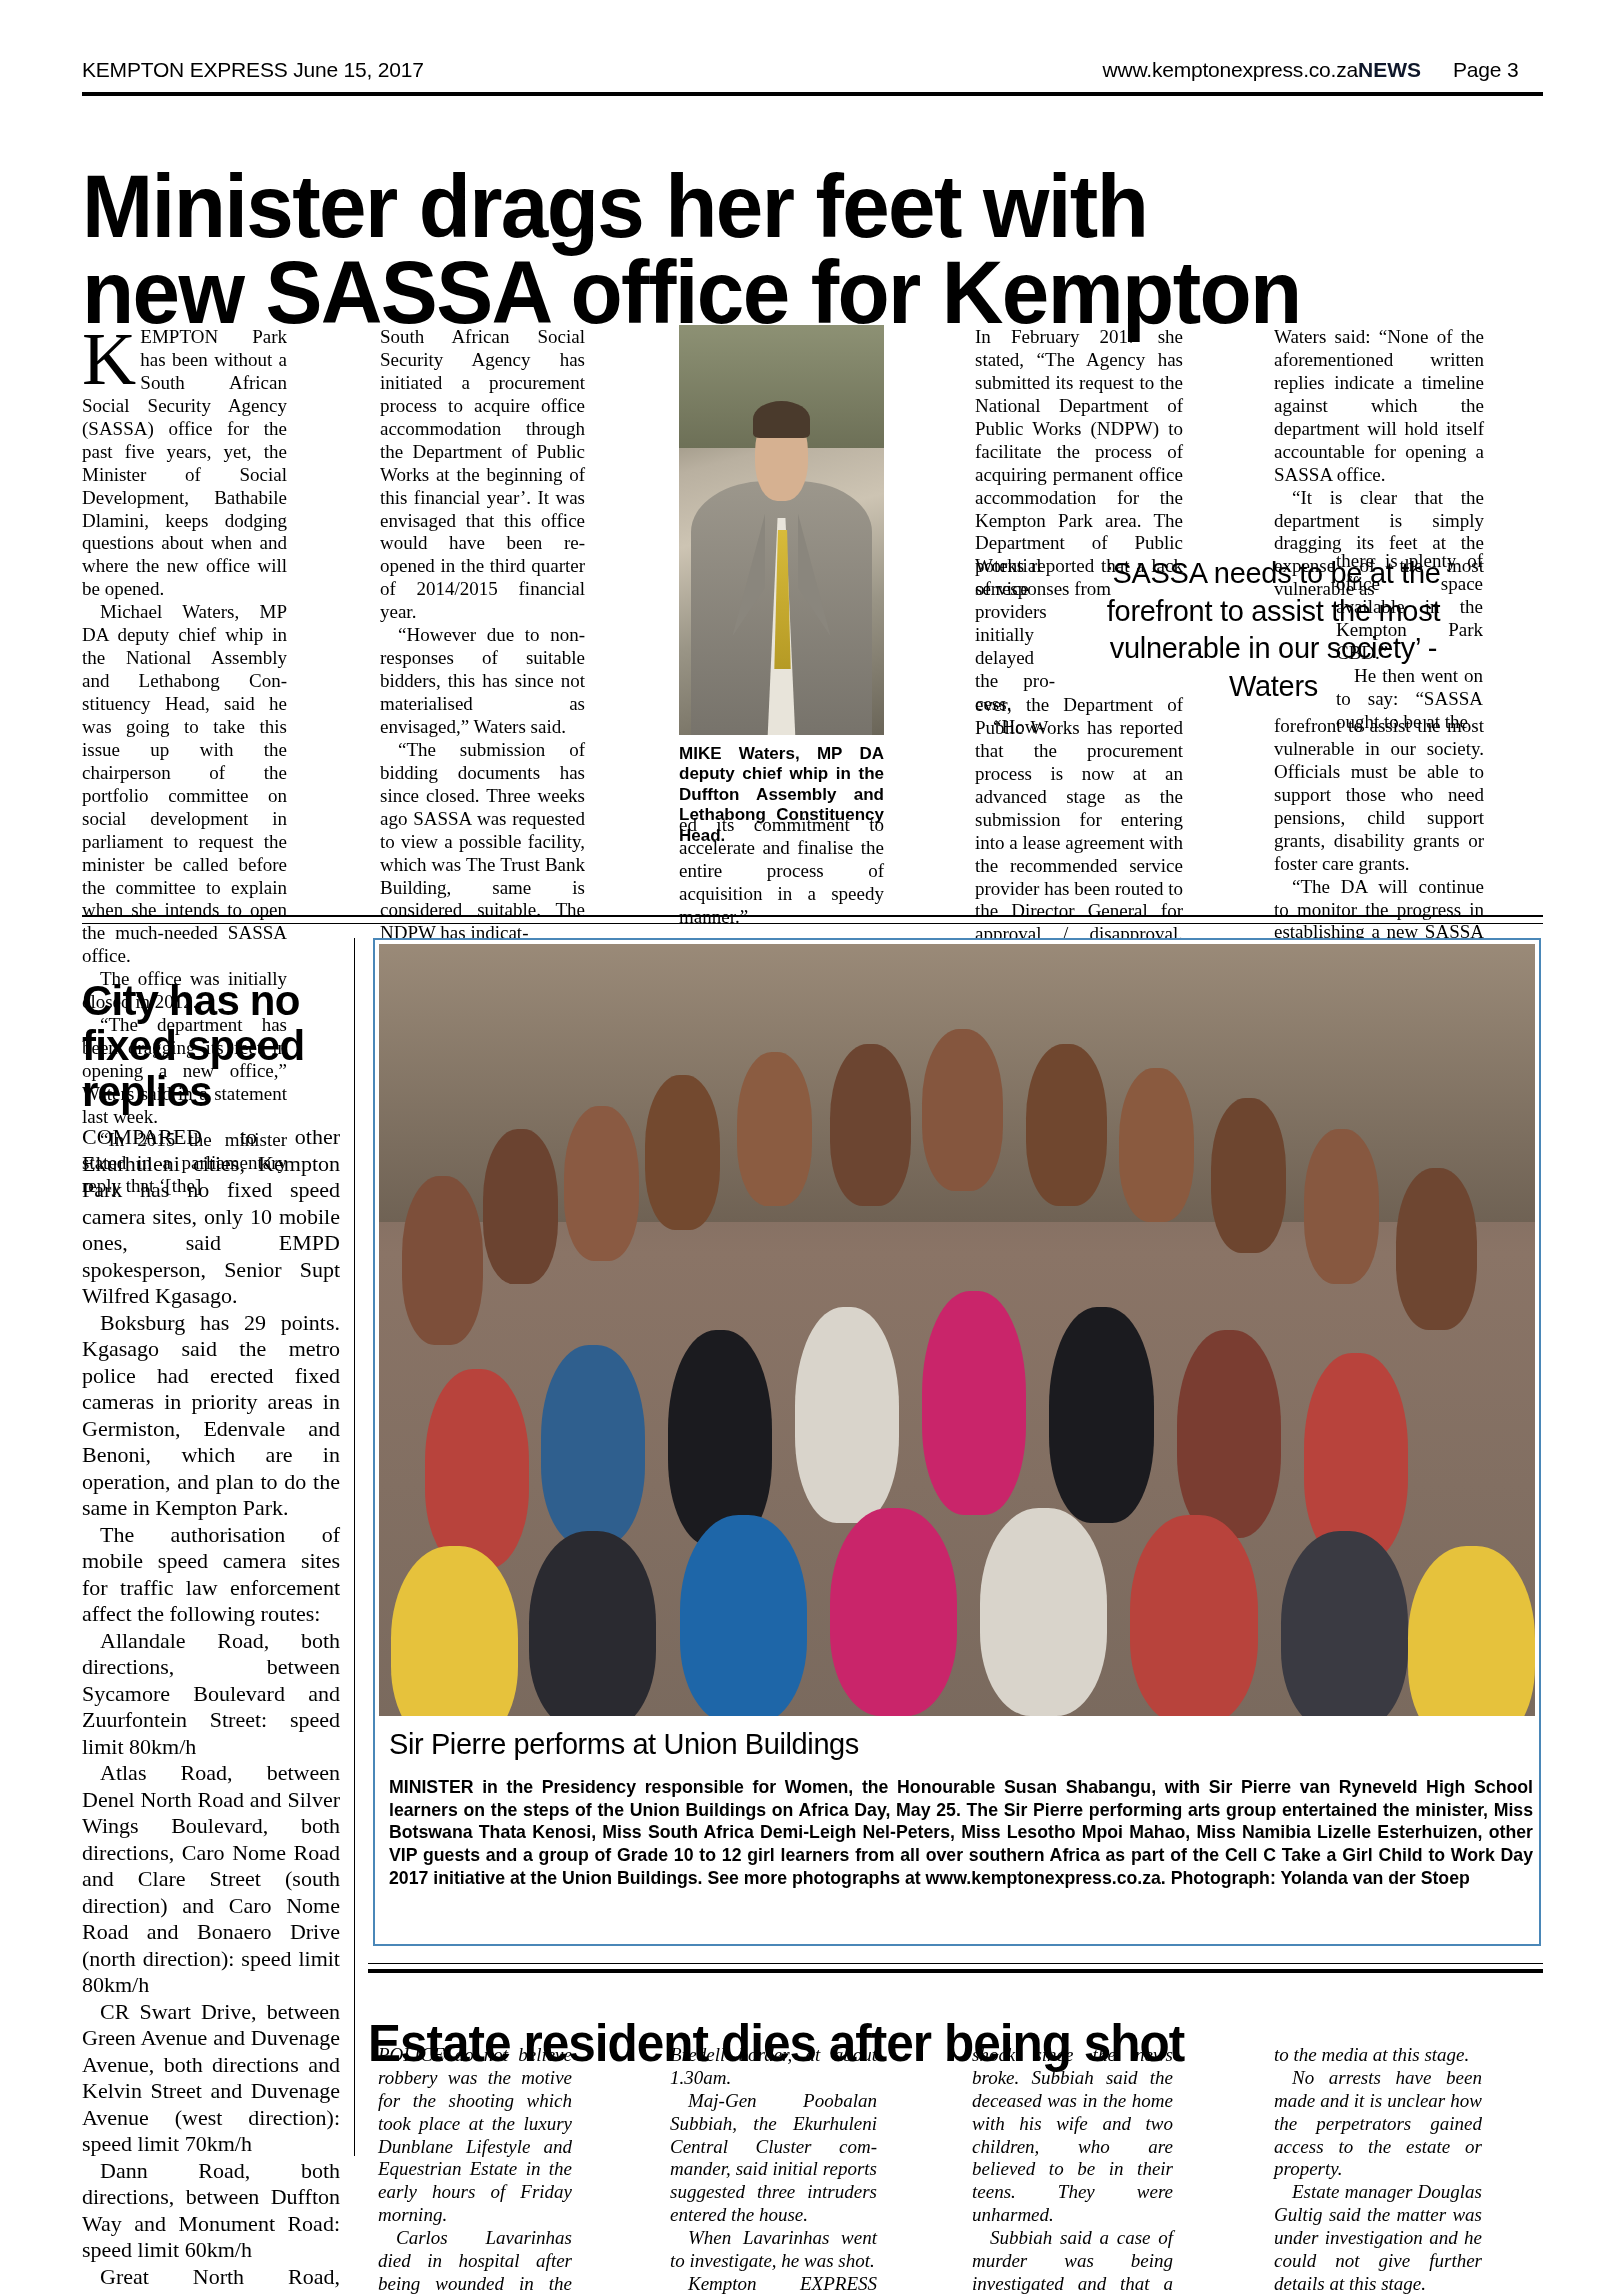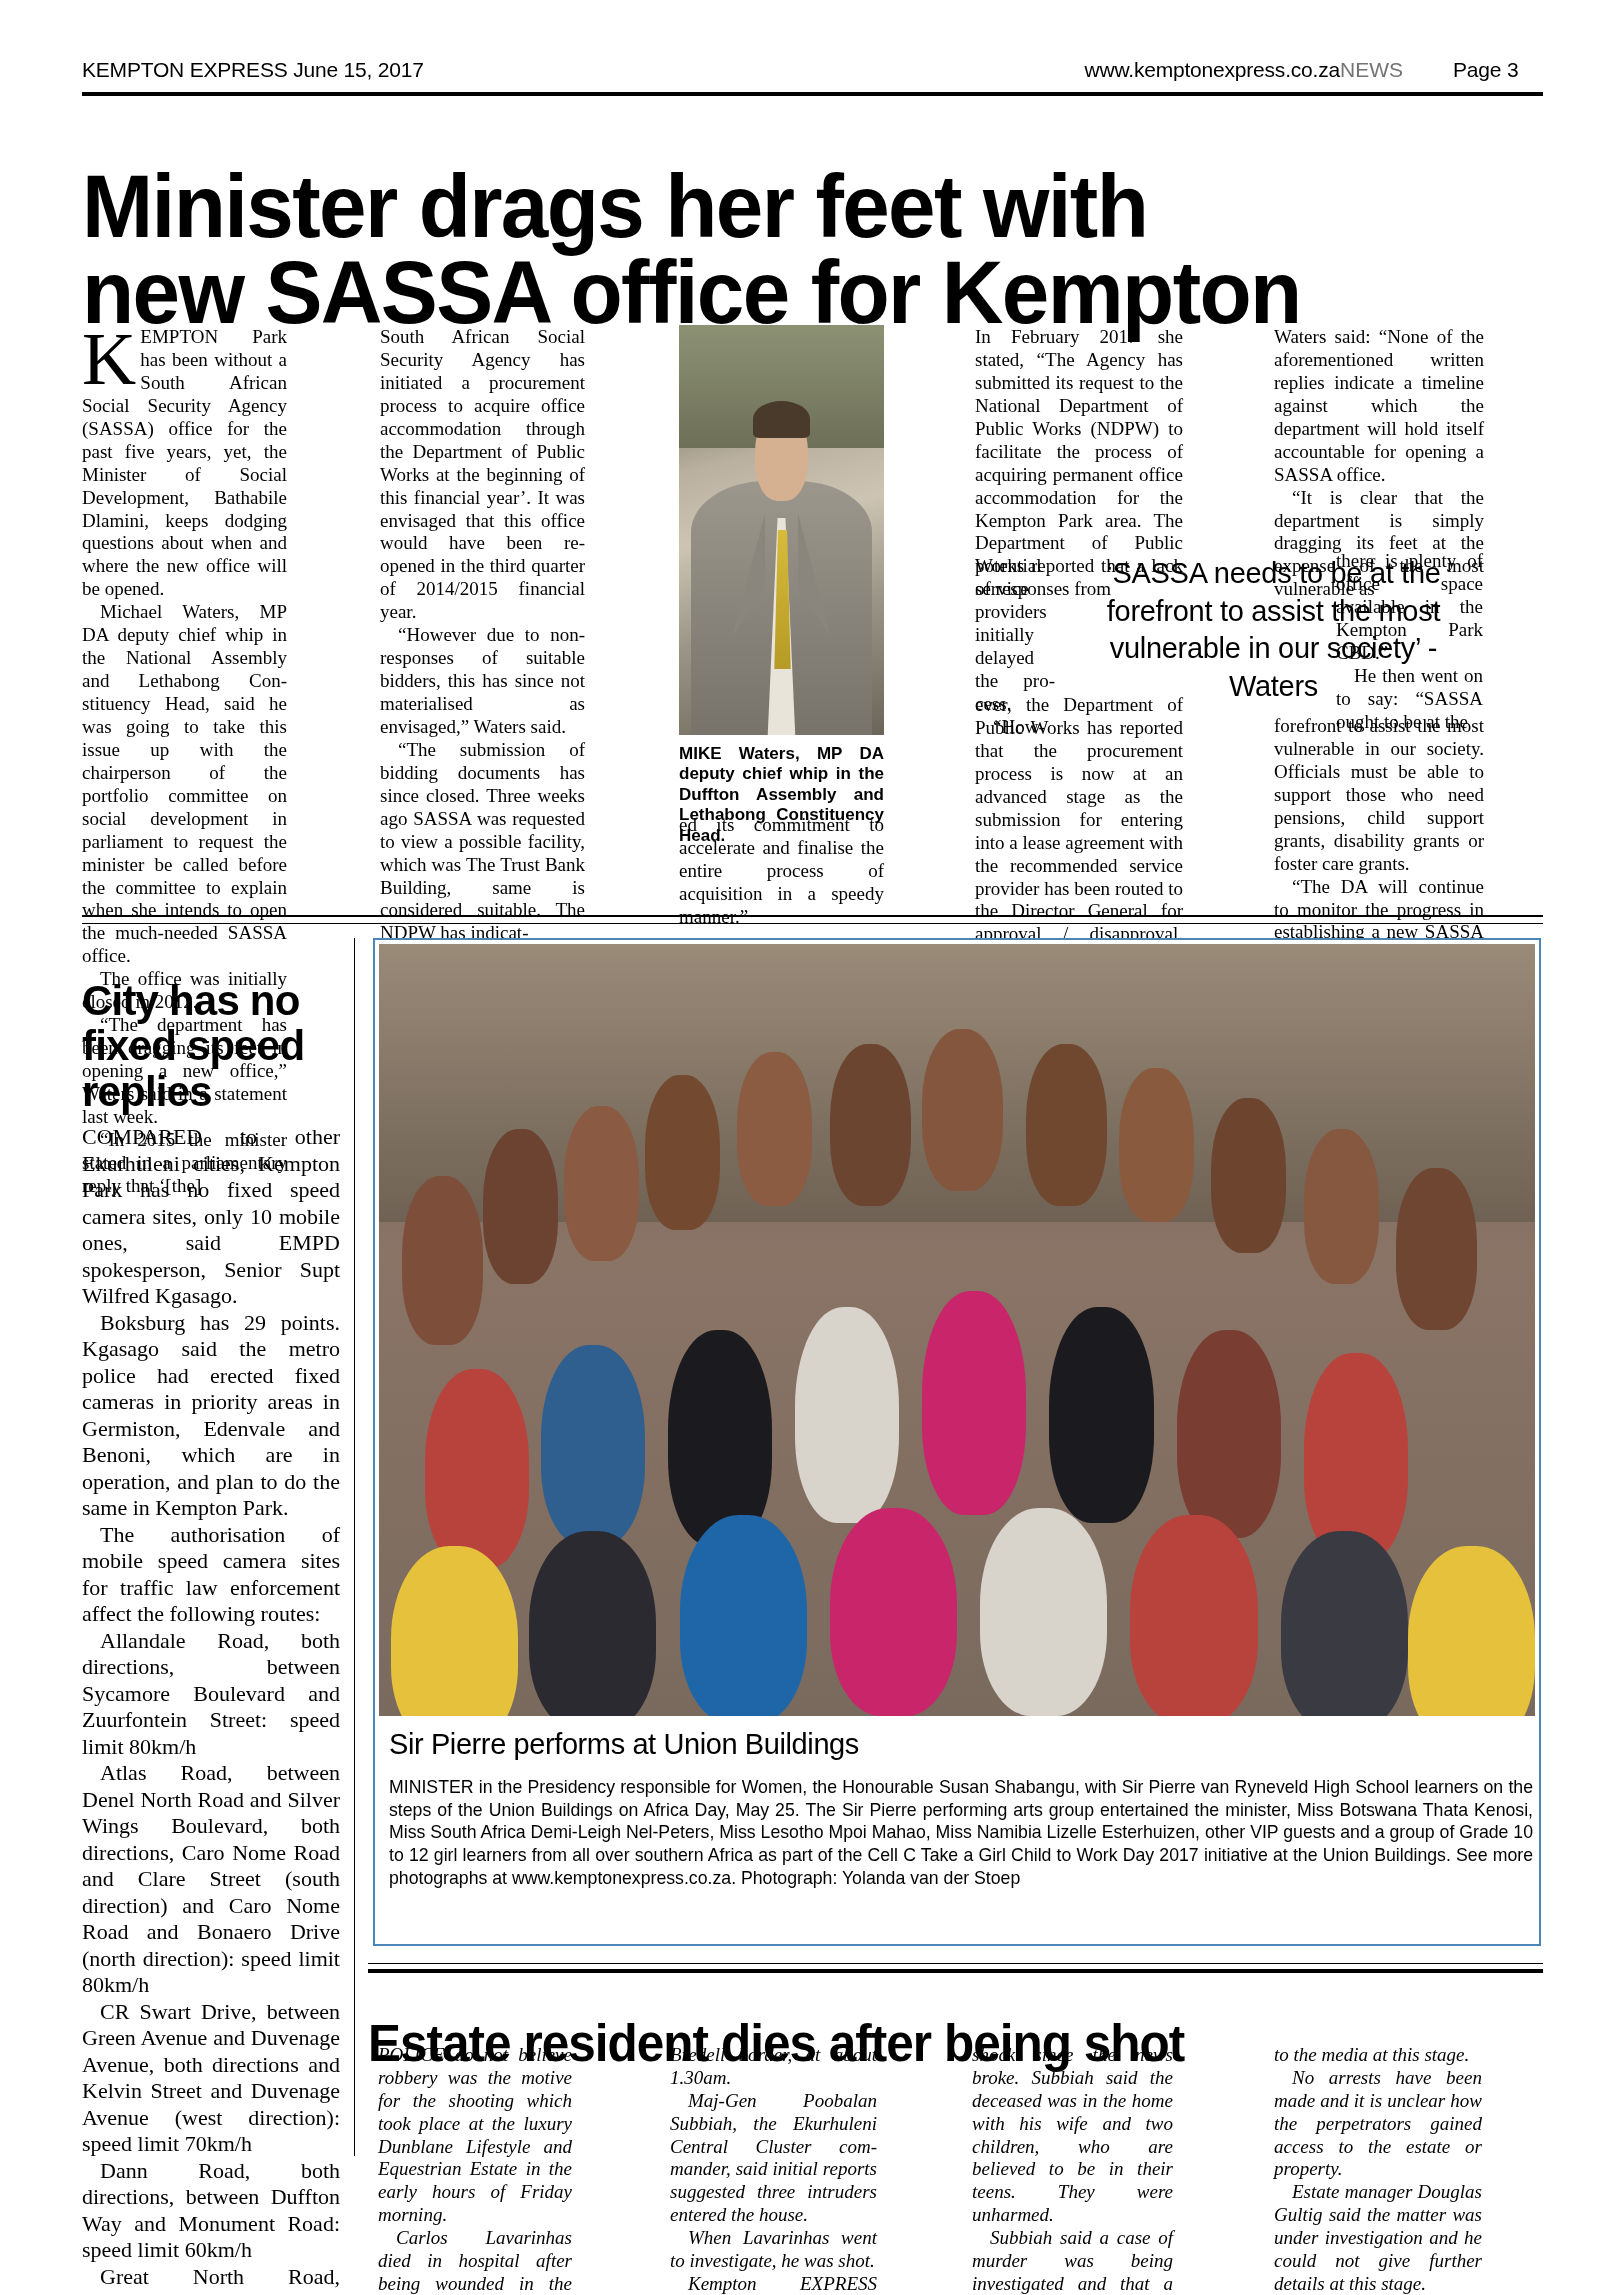--- a/index.html
+++ b/index.html
@@ -29,21 +29,21 @@
     width: 1461px;
     height: 32px;
     display: flex;
     align-items: center;
     font-family: "Liberation Sans", sans-serif;
     font-size: 21px;
     letter-spacing: -0.2px;
   }
   .mh-left   { width: 444px; }
   .mh-center { flex: 1; text-align: right; padding-left: 153px;}
-  .mh-news   { color: #737373; font-weight: normal; letter-spacing: 0px; margin-right: 50px; }
+  .mh-news   { color: #0f172a; font-weight: bold; letter-spacing: 0px; margin-right: 32px; }
   .mh-page   { width: 90px; text-align: left; }
   .rule-top {
     position: absolute;
     left: 82px; top: 92px;
     width: 1461px;
     height: 3.5px;
     background: #000;
   }
 
   
@@ -222,21 +222,21 @@
     width: 1138px;
     font-family: "Liberation Sans", sans-serif;
     font-size: 29px;
     letter-spacing: -0.4px;
   }
   .cap-photo-body {
     position: absolute;
     left: 389px; top: 1776px;
     width: 1144px;
     font-family: "Liberation Sans", sans-serif;
-    font-weight: normal;
+    font-weight: bold;
     font-size: 17.7px;
     line-height: 1.28;
     text-align: justify;
   }
 
   
   #hl-estate {
     position: absolute;
     left: 368px; top: 1976px;
     width: 1180px;

